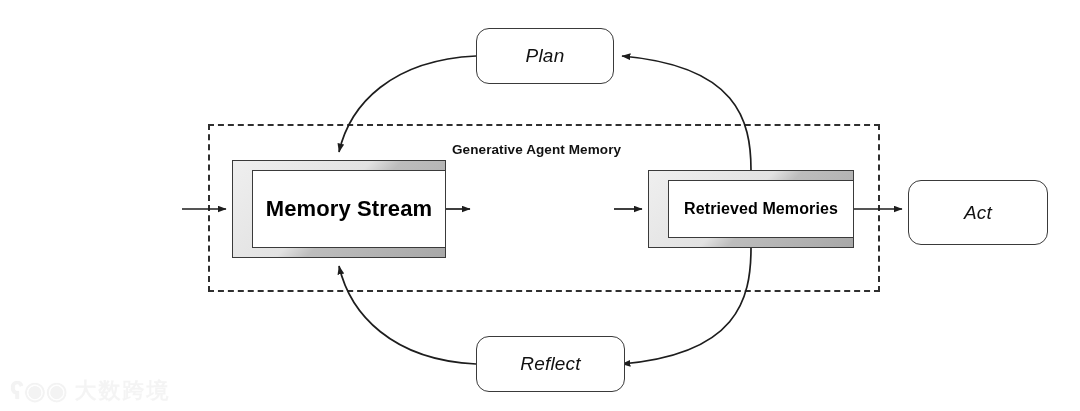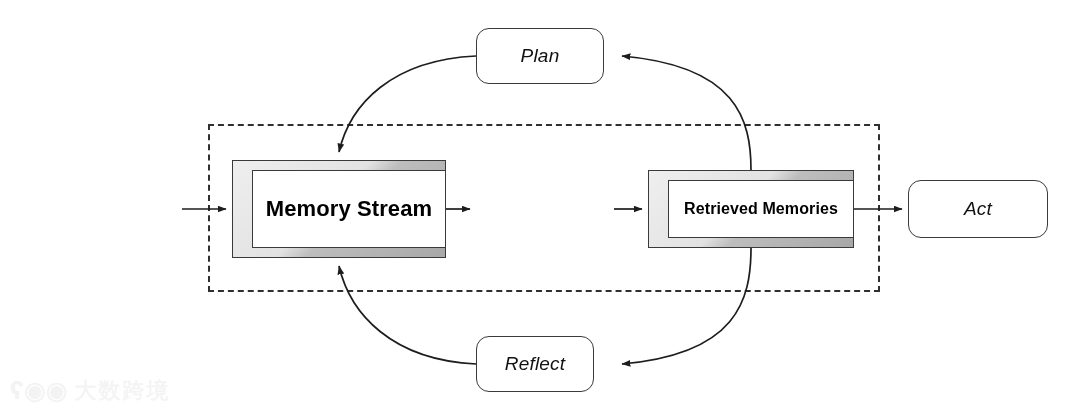--- a/index.html
+++ b/index.html
@@ -92,20 +92,21 @@
     letter-spacing:2px;
     font-family:"DejaVu Sans",sans-serif;
   }
 </style>
 </head>
 <body>
 
 <div id="stage">
 
   <div class="dashed" id="dashed-box" style="left: 208px; top: 124px; width: 672px; height: 168px;"></div>
+  <div class="dashed-label" id="dashed-label" style="left: 452px; top: 142px;">Generative Agent Memory</div>
 
   <svg id="wires" viewBox="0 0 1080 411">
     <defs>
       <marker id="ah" markerWidth="10" markerHeight="10" refX="8.4" refY="3.4" orient="auto" markerUnits="userSpaceOnUse">
         <path d="M0,0 L9,3.4 L0,6.8 z" fill="#1d1d1d"></path>
       </marker>
     </defs>
 
     <g fill="none" stroke="#1d1d1d" stroke-width="1.7">
 
@@ -134,29 +135,29 @@
     </div>
   </div>
 
 
   <div class="frame" id="node-retrieved-memories" style="left: 648px; top: 170px; width: 206px; height: 78px;">
     <div class="inner" style="font-size: 16px;">
       <span>Retrieved Memories</span>
     </div>
   </div>
 
-  <div class="pill" id="node-act" style="left: 908px; top: 180px; width: 140px; height: 58px;">
+  <div class="pill" id="node-act" style="left: 908px; top: 180px; width: 140px; height: 65px;">
     <span>Act</span>
   </div>
 
-  <div class="pill" id="node-plan" style="left: 476px; top: 28px; width: 128px; height: 56px;">
+  <div class="pill" id="node-plan" style="left: 476px; top: 28px; width: 138px; height: 56px;">
     <span>Plan</span>
   </div>
 
-  <div class="pill" id="node-reflect" style="left: 476px; top: 336px; width: 118px; height: 56px; text-align: right;">
+  <div class="pill" id="node-reflect" style="left: 476px; top: 336px; width: 149px; height: 56px; text-align: right;">
     <span>Reflect</span>
   </div>
 
   <div class="watermark">
     <span class="wm-mark">ʕ◉◉</span>
     <span class="wm-text">大数跨境</span>
   </div>
 
 </div>
 

